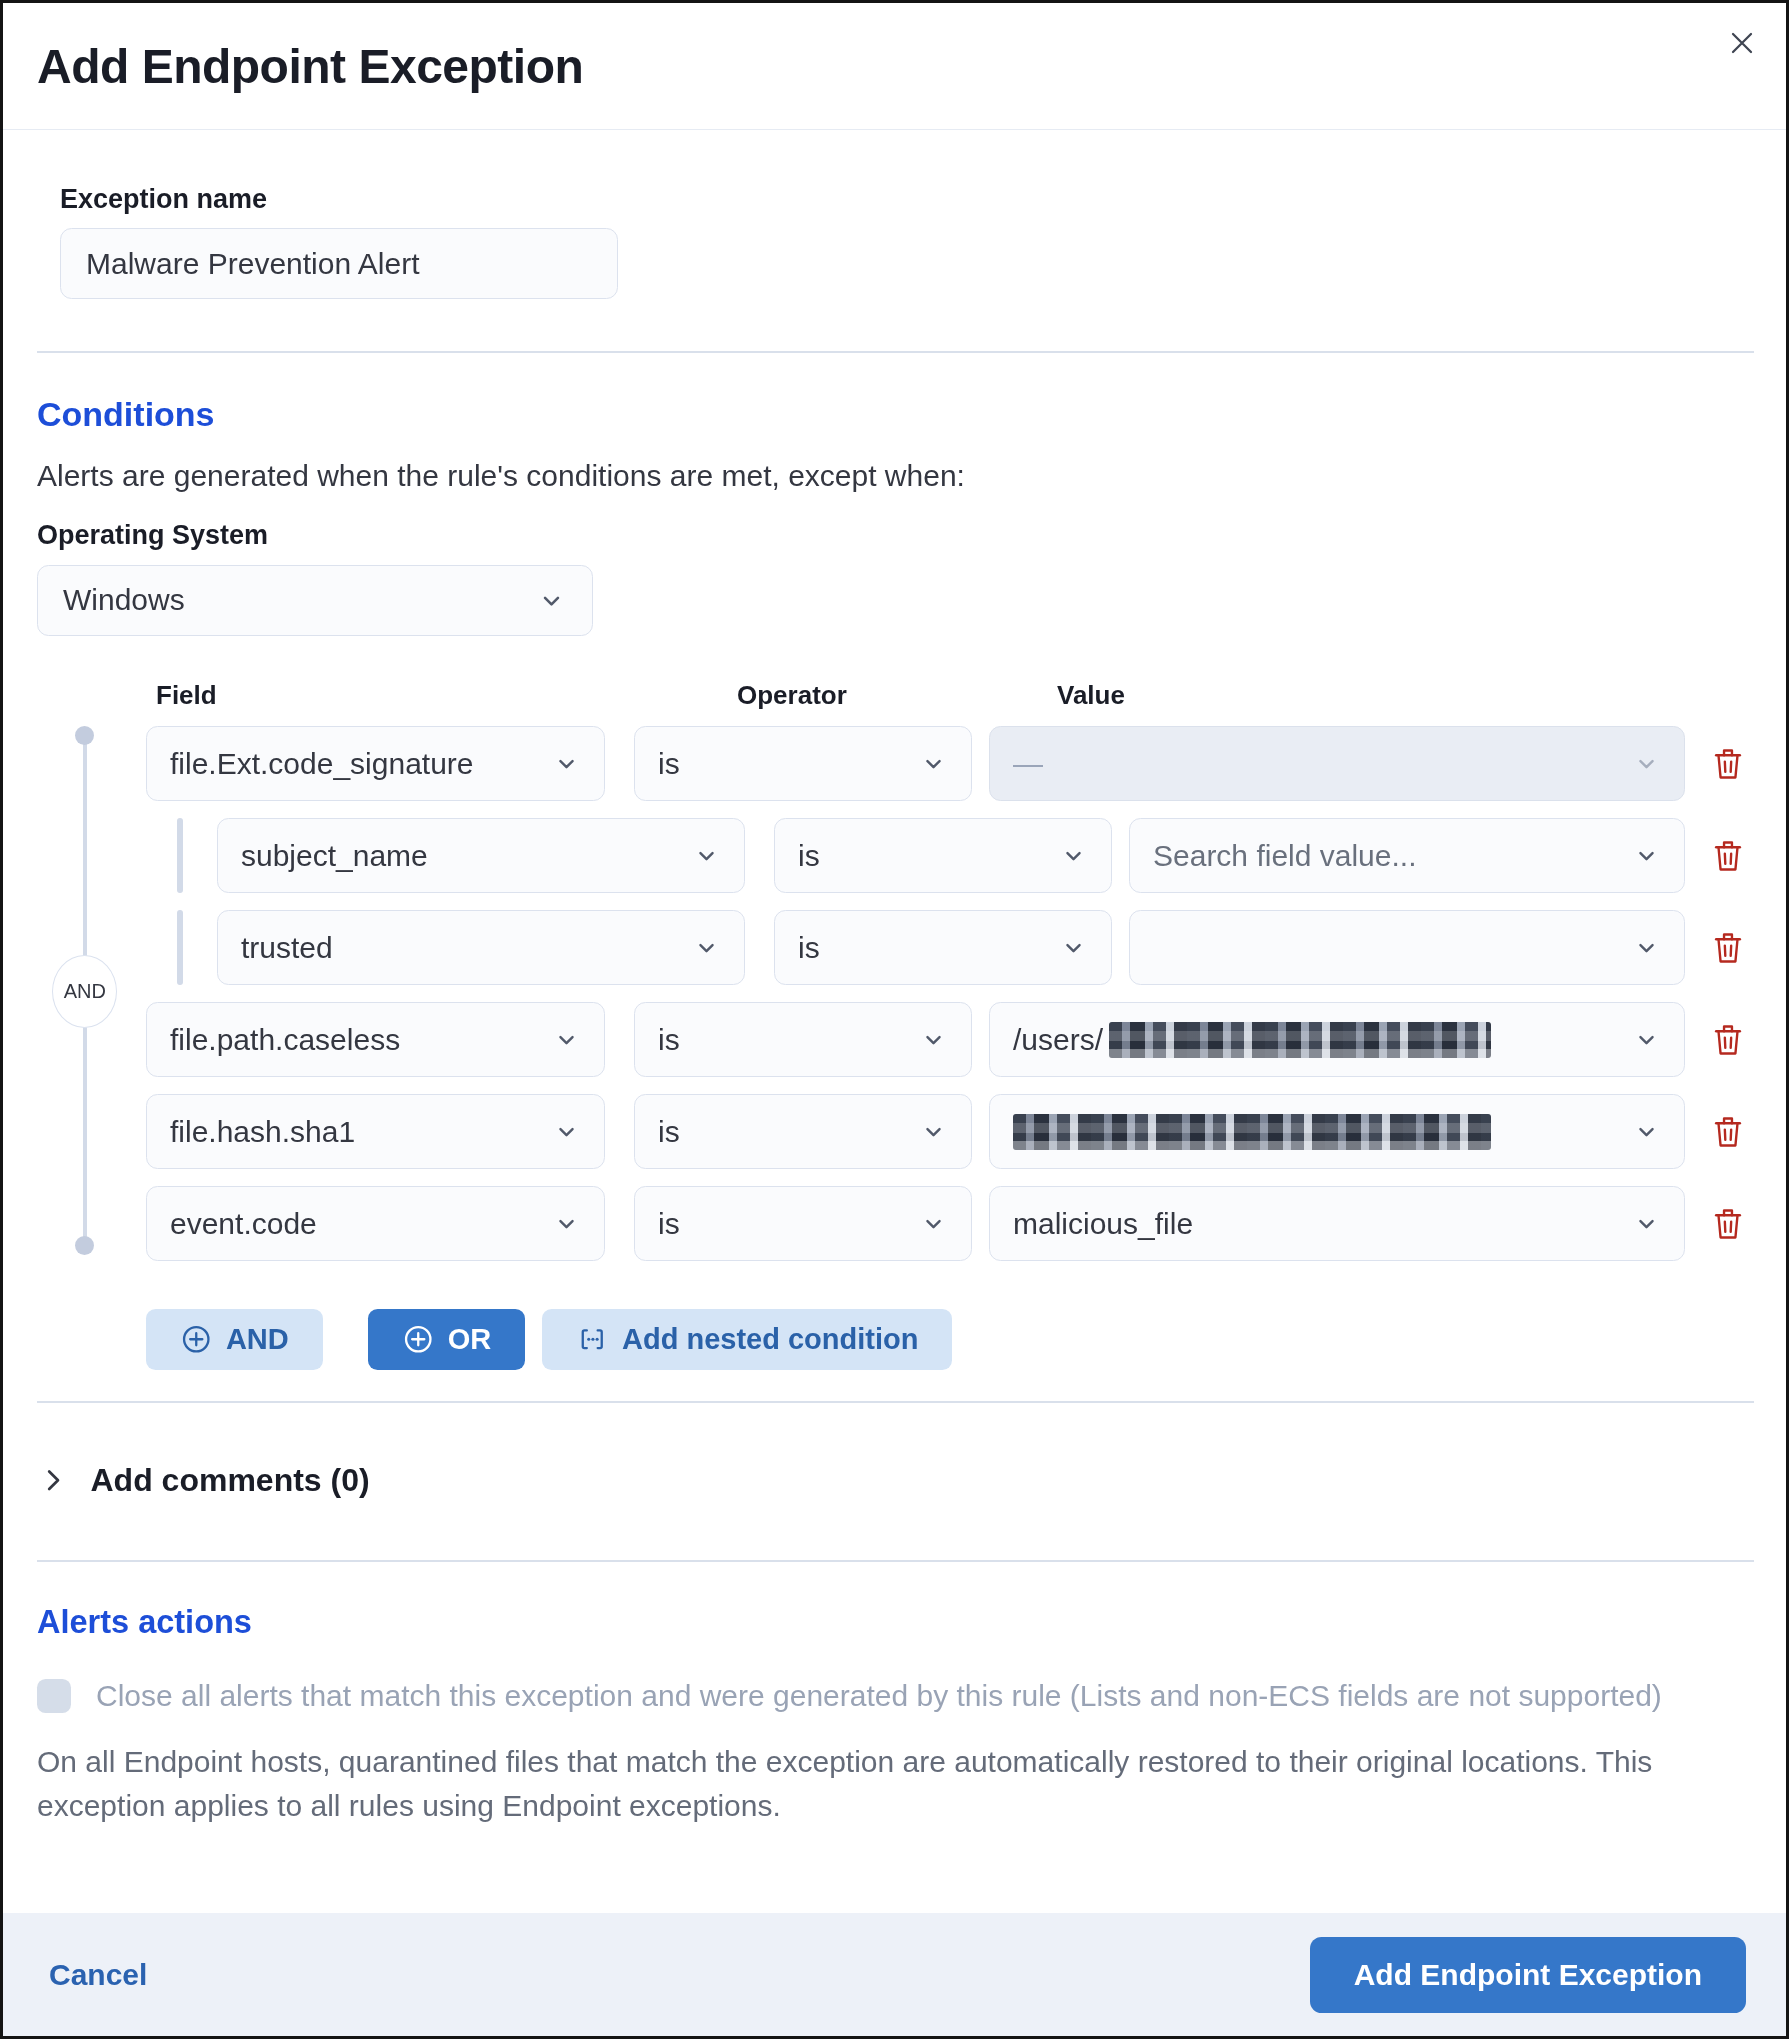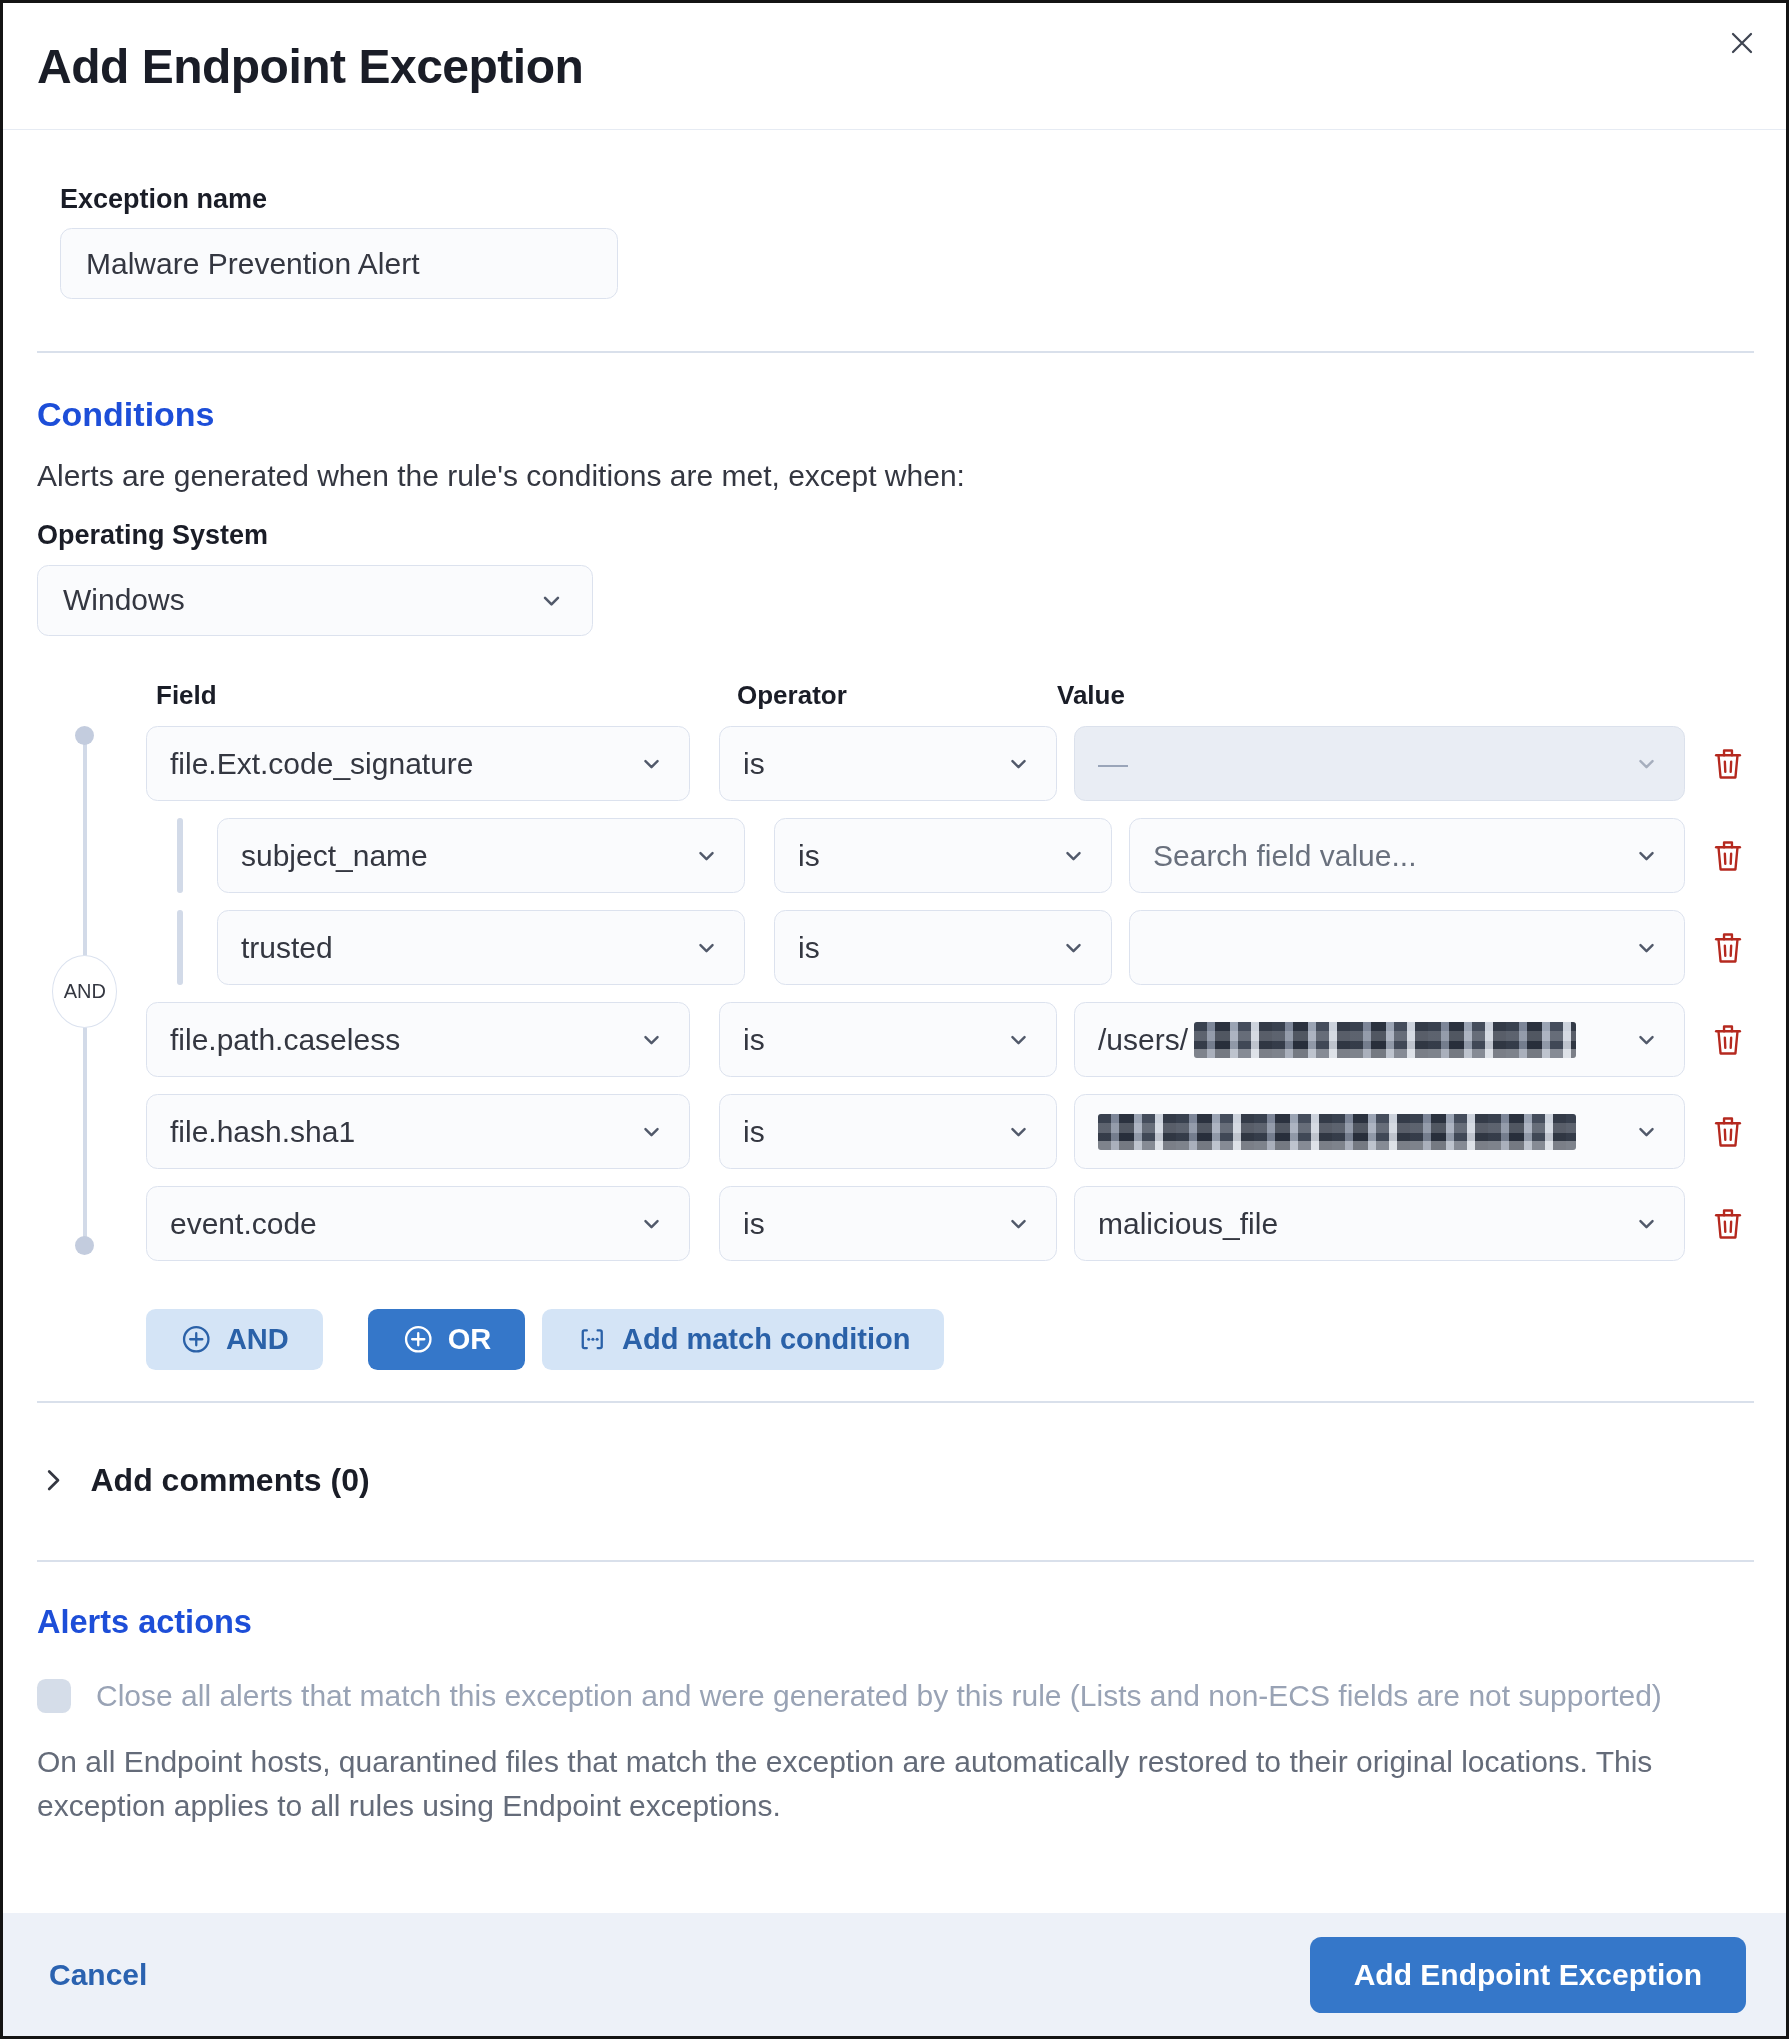--- a/index.html
+++ b/index.html
@@ -90,21 +90,21 @@
   .cond-row { display: flex; gap: 17px; margin-bottom: 17px; align-items: center; }
   .cond-box {
     height: 75px;
     border: 1.9px solid #dce2ee; border-radius: 11.5px;
     background: #fafbfd;
     display: flex; align-items: center; justify-content: space-between;
     padding: 0 23px;
     font-size: 30px; color: #343741;
     cursor: pointer; overflow: hidden;
   }
-  .box-field { width: 544px; }
+  .box-field { width: 459px; }
   .box-op { width: 338px; margin-left: 12px; }
   .box-value { flex: 1; }
   .nest-spacer { width: 54px; position: relative; align-self: stretch; flex: 0 0 54px; }
   .nest-bar { position: absolute; left: 31px; top: 0; width: 5.7px; height: 100%; background: #d2dae8; border-radius: 2.9px; }
   .cond-row.nested .box-field { width: 528px; gap: 6px; }
   .cond-box.disabled { background: #e9edf4; border-color: #dbe1ec; color: #9aa5b9; cursor: default; }
   .cond-box .placeholder { color: #69707d; }
   .value-inner { display: flex; align-items: center; gap: 5.7px; min-width: 0; }
   .redacted {
     display: inline-block; height: 36px; border-radius: 2.9px;
@@ -465,21 +465,21 @@
       <button class="btn btn-light">
         <span class="icon">
           <svg width="32.5" height="32.5" viewBox="0 0 24 24" fill="none" stroke="#2a61a8" stroke-width="1.7" stroke-linecap="round" stroke-linejoin="round">
             <path d="M8 5.5H6.2a1.2 1.2 0 0 0-1.2 1.2v10.6a1.2 1.2 0 0 0 1.2 1.2H8"></path>
             <path d="M16 5.5h1.8a1.2 1.2 0 0 1 1.2 1.2v10.6a1.2 1.2 0 0 1-1.2 1.2H16"></path>
             <circle cx="9.4" cy="12" r="1.15" fill="#2a61a8" stroke="none"></circle>
             <circle cx="12.5" cy="12" r="1.15" fill="#2a61a8" stroke="none"></circle>
             <circle cx="15.6" cy="12" r="1.15" fill="#2a61a8" stroke="none"></circle>
           </svg>
         </span>
-        <span>Add match condition</span>
+        <span>Add nested condition</span>
       </button>
     </div>
 
     <hr class="hr hr2">
 
     <button class="comments-toggle">
       <span class="icon">
         <svg width="32.5" height="32.5" viewBox="0 0 24 24" fill="none" stroke="#343741" stroke-width="2" stroke-linecap="round" stroke-linejoin="round">
             <path d="M9 5.5l6.5 6.5L9 18.5"></path>
           </svg>

